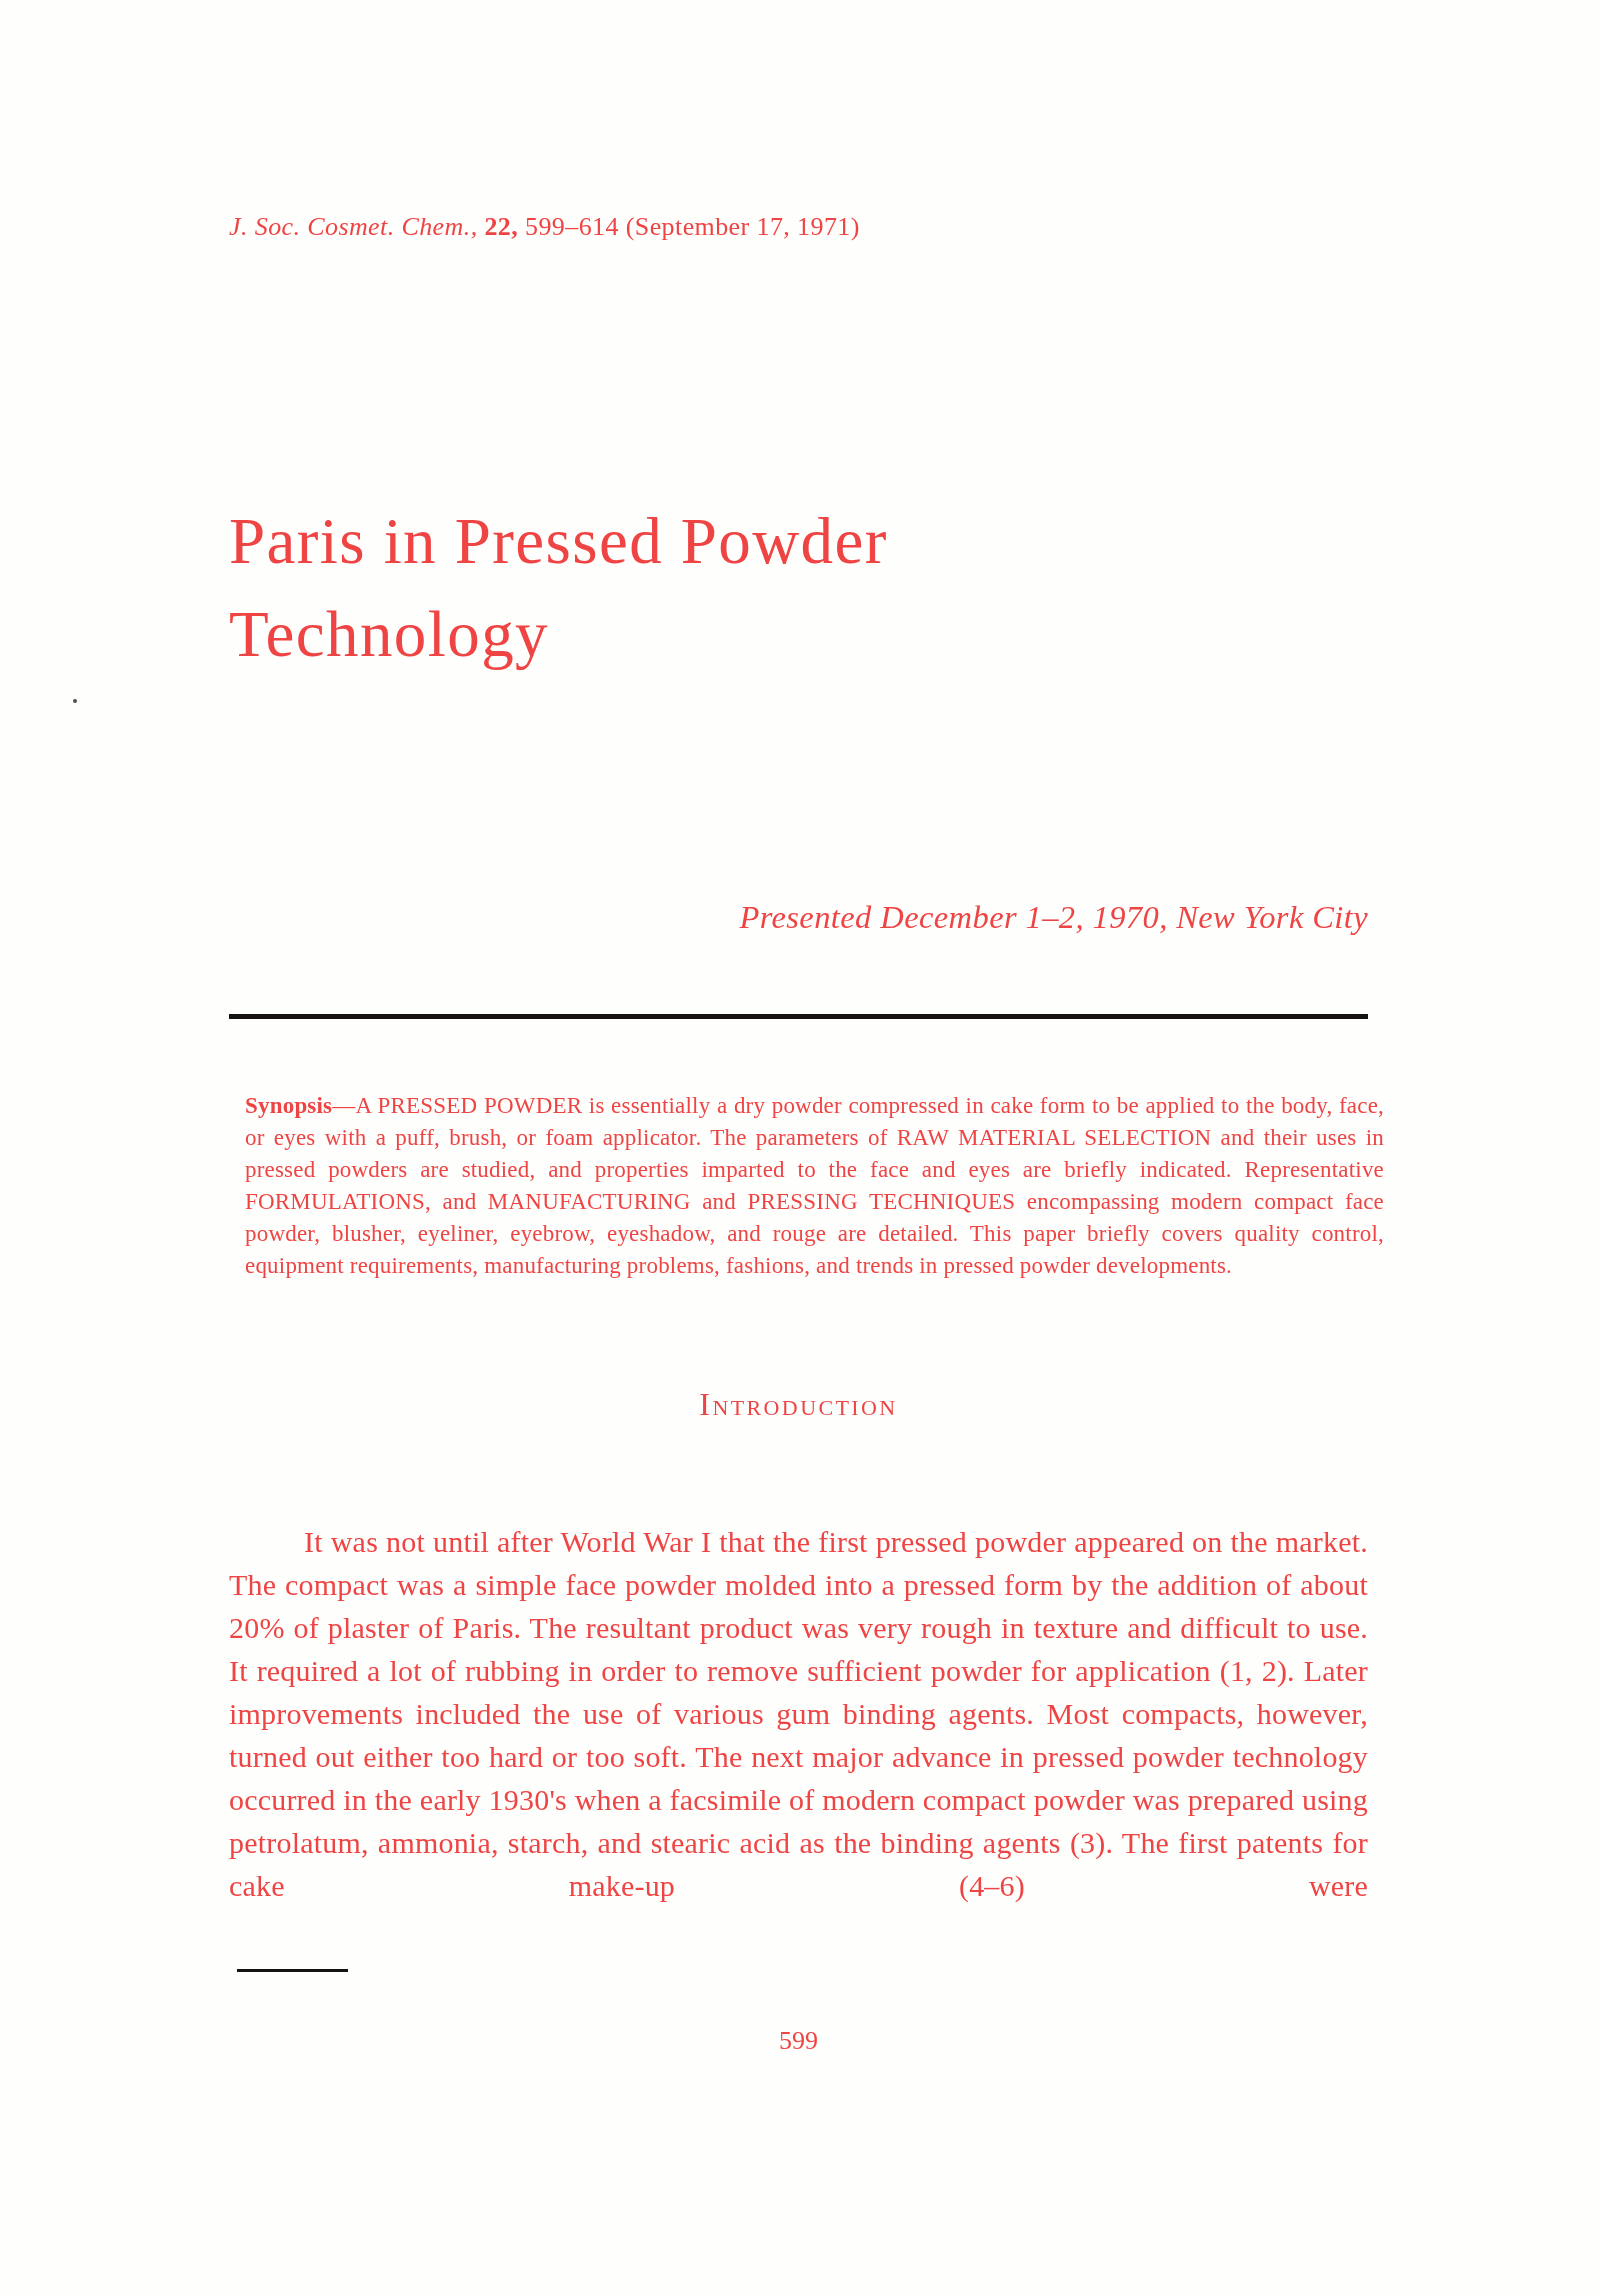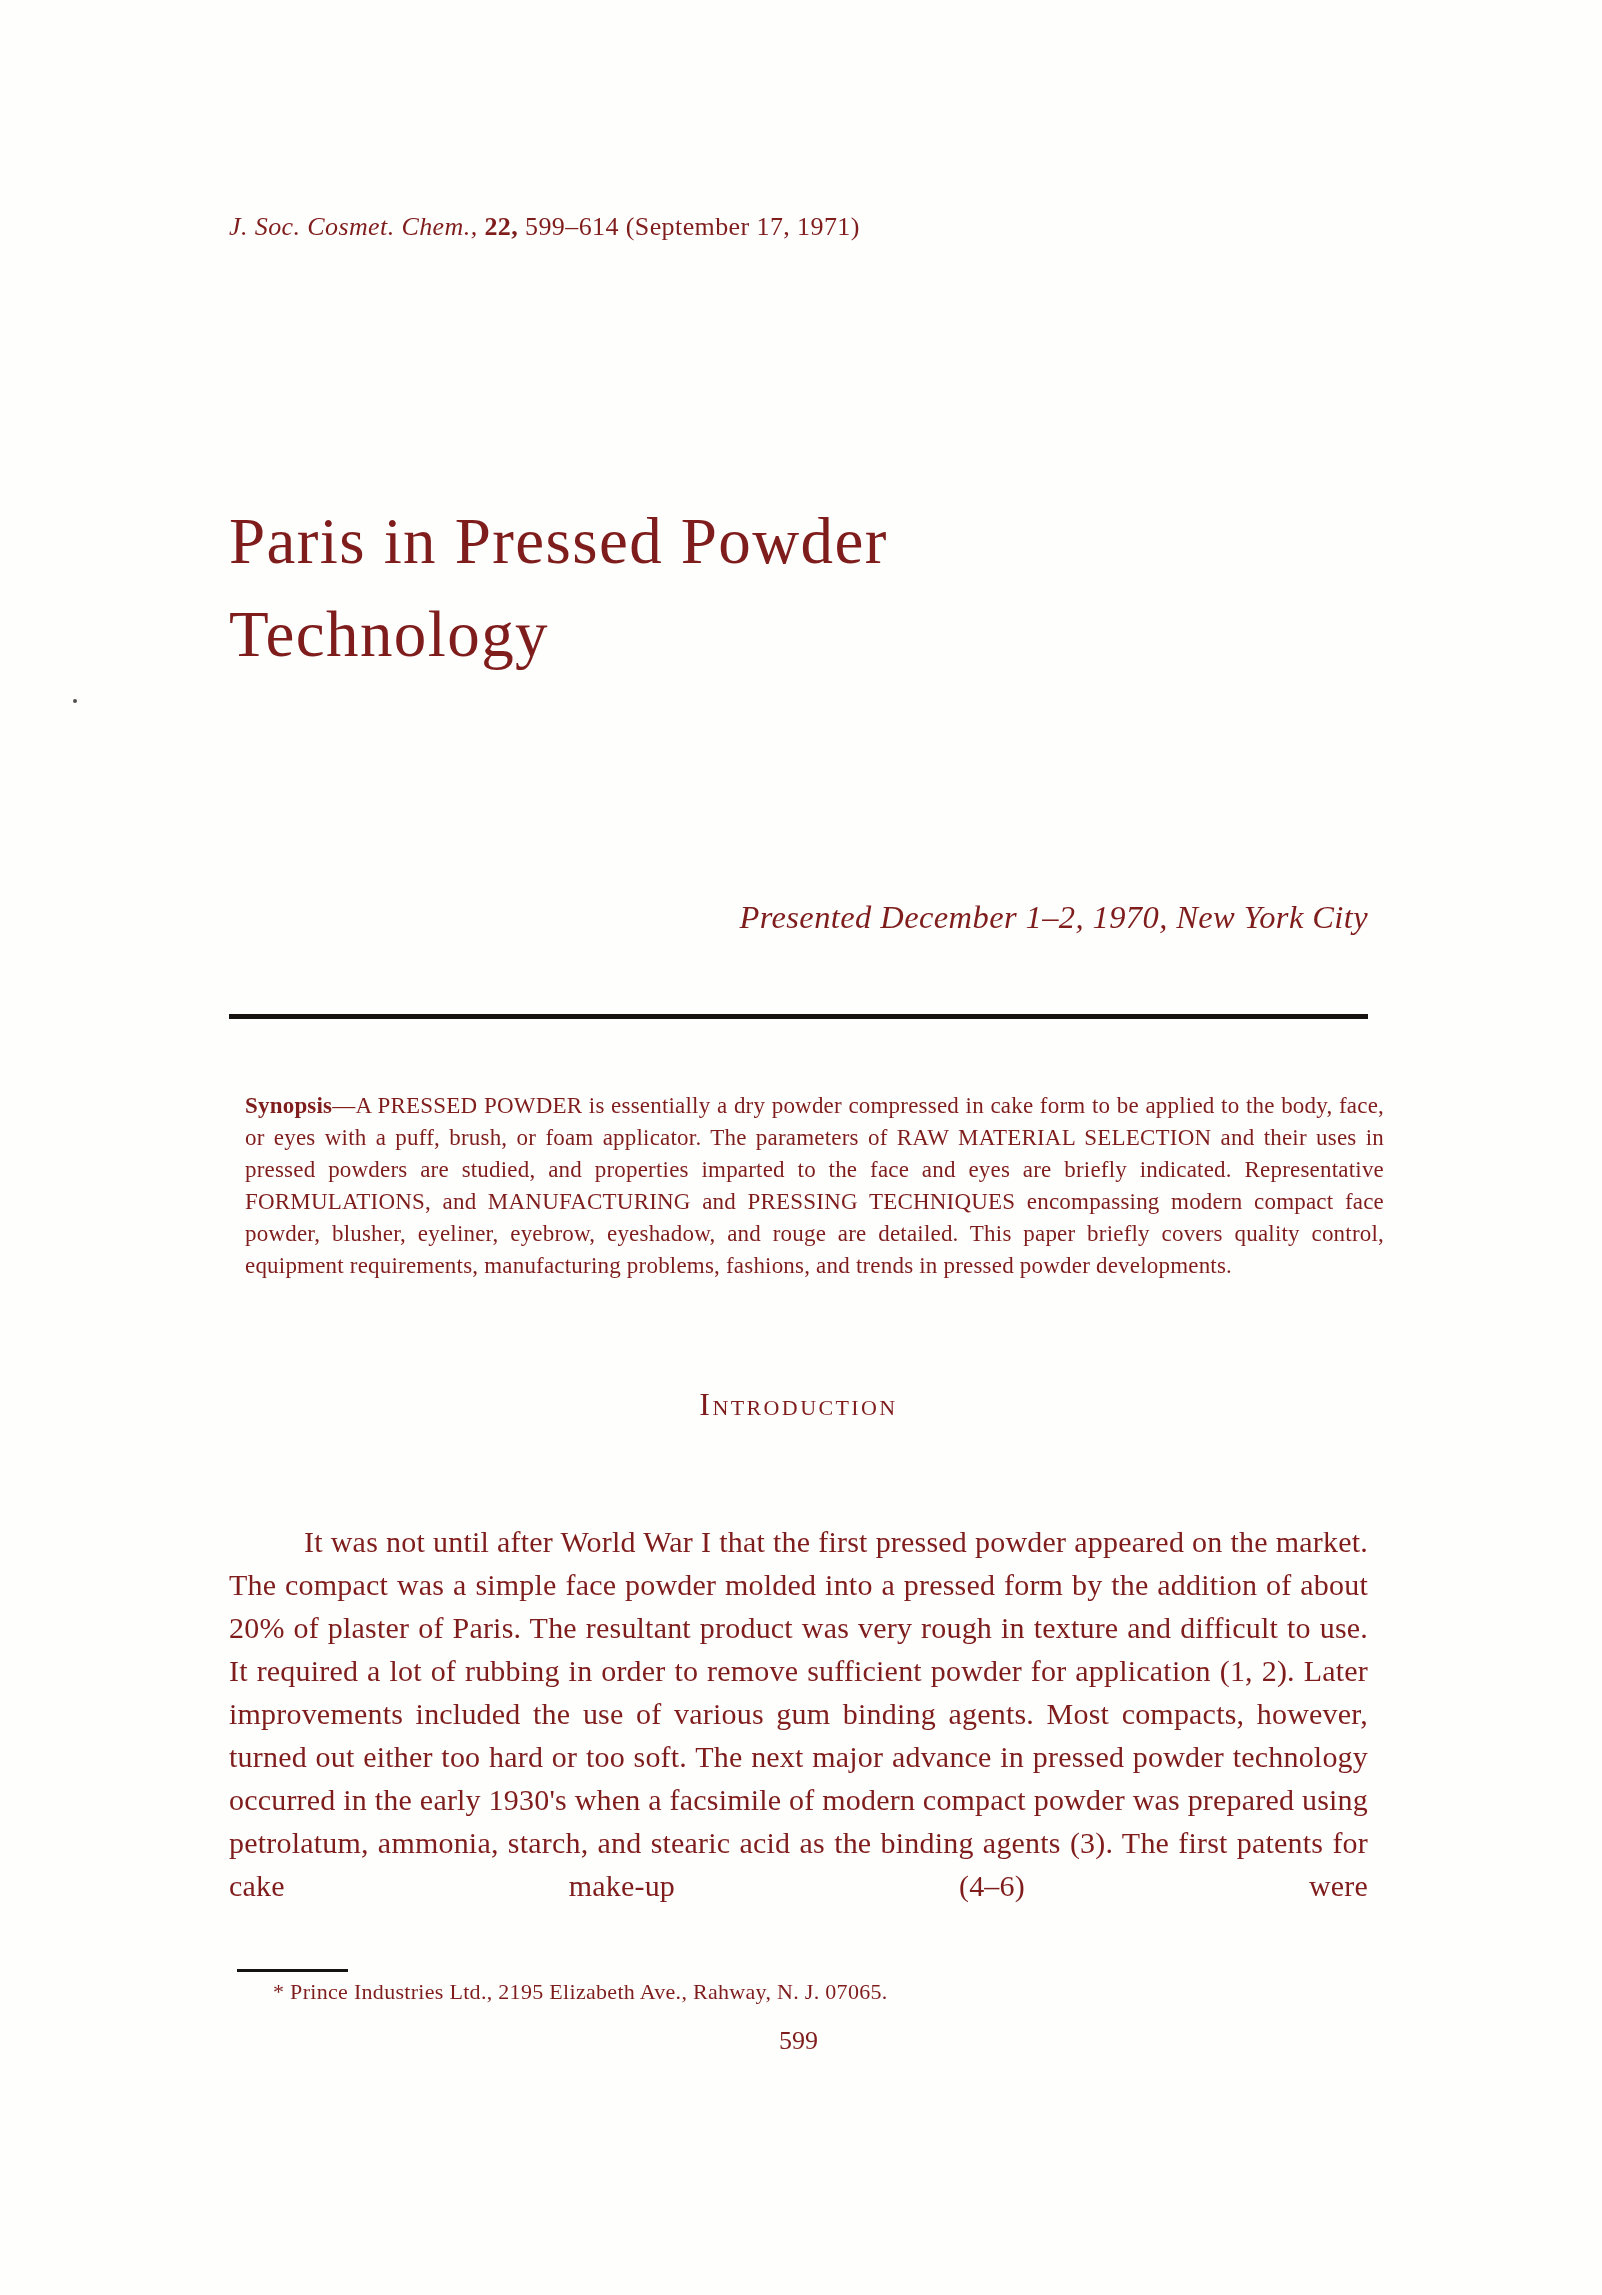--- a/index.html
+++ b/index.html
@@ -6,21 +6,21 @@
     margin: 0;
     padding: 0;
     background: #e9e7e2;
   }
   .page {
     position: relative;
     width: 1602px;
     height: 2295px;
     background: #fefefc;
     font-family: "Liberation Serif", "DejaVu Serif", serif;
-    color: #7f1d1d;
+    color: #ef4444;
     overflow: hidden;
   }
   .abs { position: absolute; }
   .col { left: 229px; width: 1139px; }
 
   .citation {
     top: 212px;
     font-size: 26px;
     letter-spacing: 0.4px;
     white-space: nowrap;
@@ -145,20 +145,19 @@
   <p class="abs col synopsis">
     <span class="lbl">Synopsis</span><span>—A PRESSED POWDER is essentially a dry powder compressed in cake form to be applied to the body, face, or eyes with a puff, brush, or foam applicator.  The parameters of RAW MATERIAL SELECTION and their uses in pressed powders are studied, and properties imparted to the face and eyes are briefly indicated.  Representative FORMULATIONS, and MANUFACTURING and PRESSING TECHNIQUES encompassing modern compact face powder, blusher, eyeliner, eyebrow, eyeshadow, and rouge are detailed.  This paper briefly covers quality control, equipment requirements, manufacturing problems, fashions, and trends in pressed powder developments.</span>
   </p>
 
   <h2 class="abs col section-heading">Introduction</h2>
 
   <p class="abs col body-text">It was not until after World War I that the first pressed powder appeared on the market.  The compact was a simple face powder molded into a pressed form by the addition of about 20% of plaster of Paris.  The resultant product was very rough in texture and difficult to use.  It required a lot of rubbing in order to remove sufficient powder for application (1, 2).  Later improvements included the use of various gum binding agents.  Most compacts, however, turned out either too hard or too soft.  The next major advance in pressed powder technology occurred in the early 1930's when a facsimile of modern compact powder was prepared using petrolatum, ammonia, starch, and stearic acid as the binding agents (3).  The first patents for cake make-up (4–6) were</p>
 
   <div class="abs footnote-rule"></div>
 
-  <div class="abs col footnote">* Prince Industries Ltd., 2195 Elizabeth Ave., Rahway, N. J. 07065.</div>
 
   <div class="abs col page-number">599</div>
 
   <div class="abs artifact-dot"></div>
 
 </div>
 
 
 </body></html>

